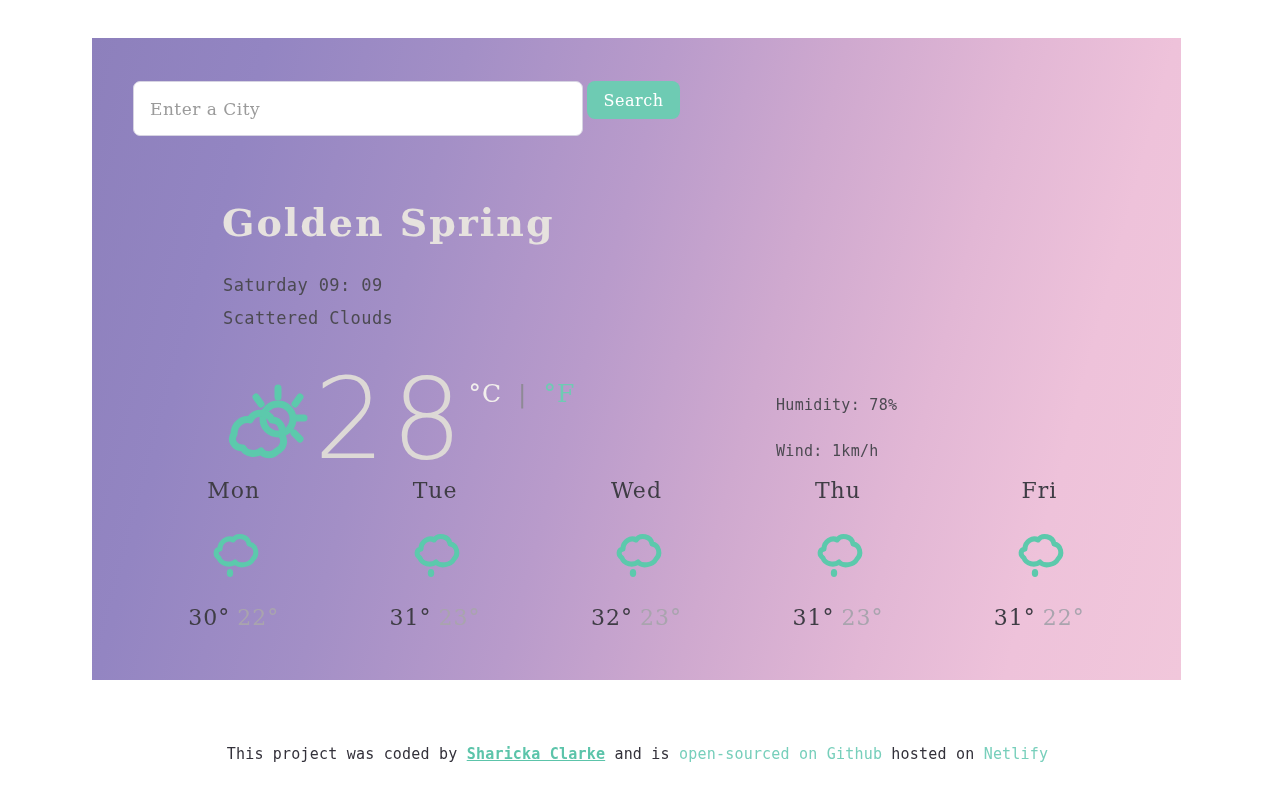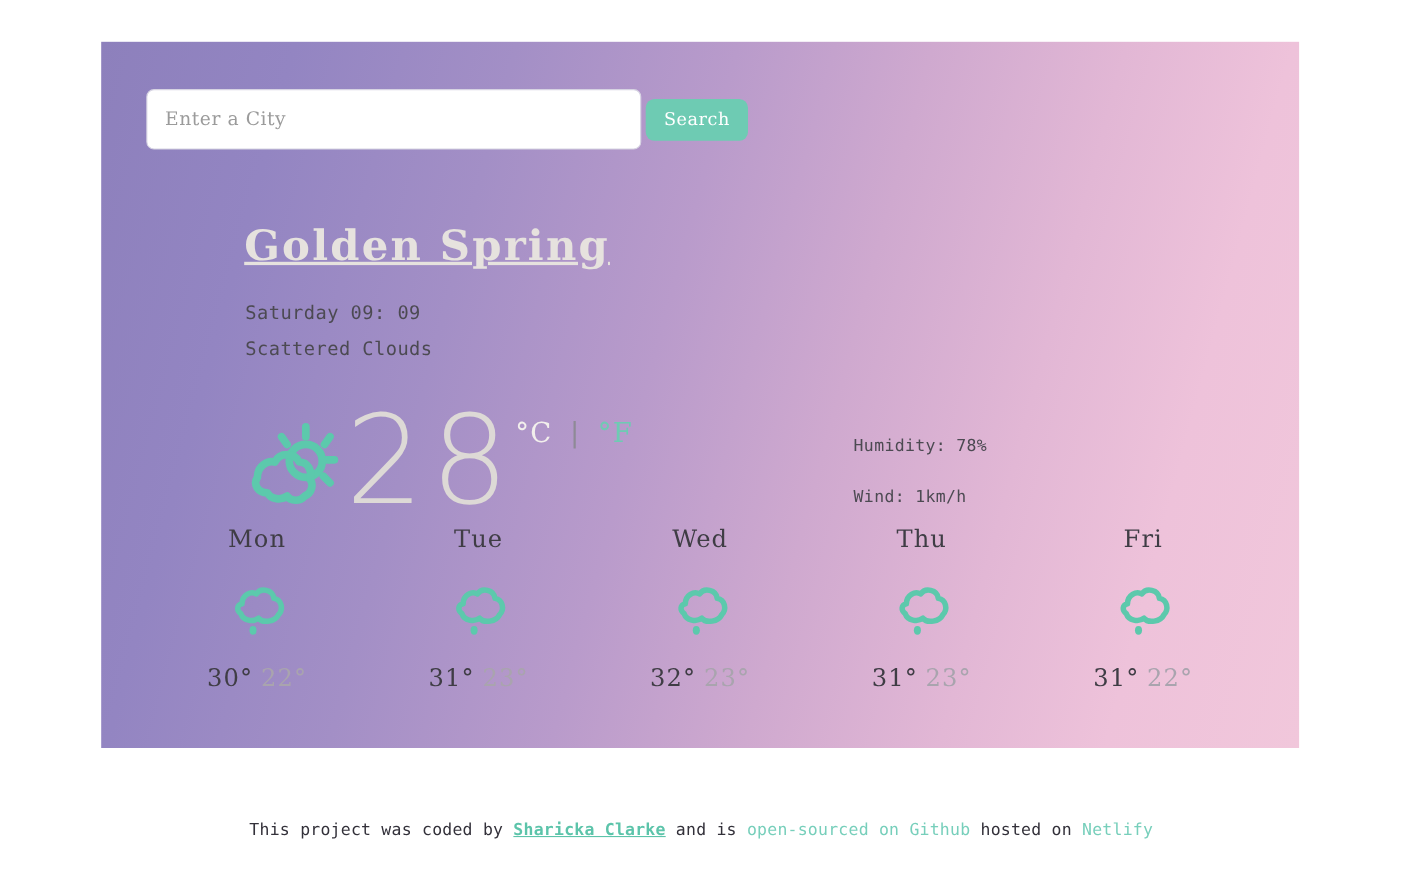--- a/index.html
+++ b/index.html
@@ -39,21 +39,21 @@
         #f1c7db 100%);
     overflow: hidden;
   }
 
   
   .search-row {
     position: absolute;
     left: 41px;
     top: 43px;
     display: flex;
-    align-items: center;
+    align-items: flex-start;
   }
   .search-input {
     width: 450px;
     height: 55px;
     border: 1px solid #d6d3e2;
     border-radius: 7px;
     background: #ffffff;
     padding: 0 16px;
     font-family: "DejaVu Serif", serif;
     font-size: 17px;
@@ -86,21 +86,20 @@
     position: absolute;
     left: 130px;
     top: 162px;
     margin: 0;
     font-family: "DejaVu Serif", serif;
     font-weight: bold;
     font-size: 38px;
     letter-spacing: 2px;
     color: #e6e2de;
     white-space: nowrap;
-    text-decoration: underline;
   }
 
   
   .meta-block {
     position: absolute;
     left: 131px;
     top: 231px;
     font-family: "DejaVu Sans Mono", monospace;
     font-size: 17px;
     color: #4c4a52;

